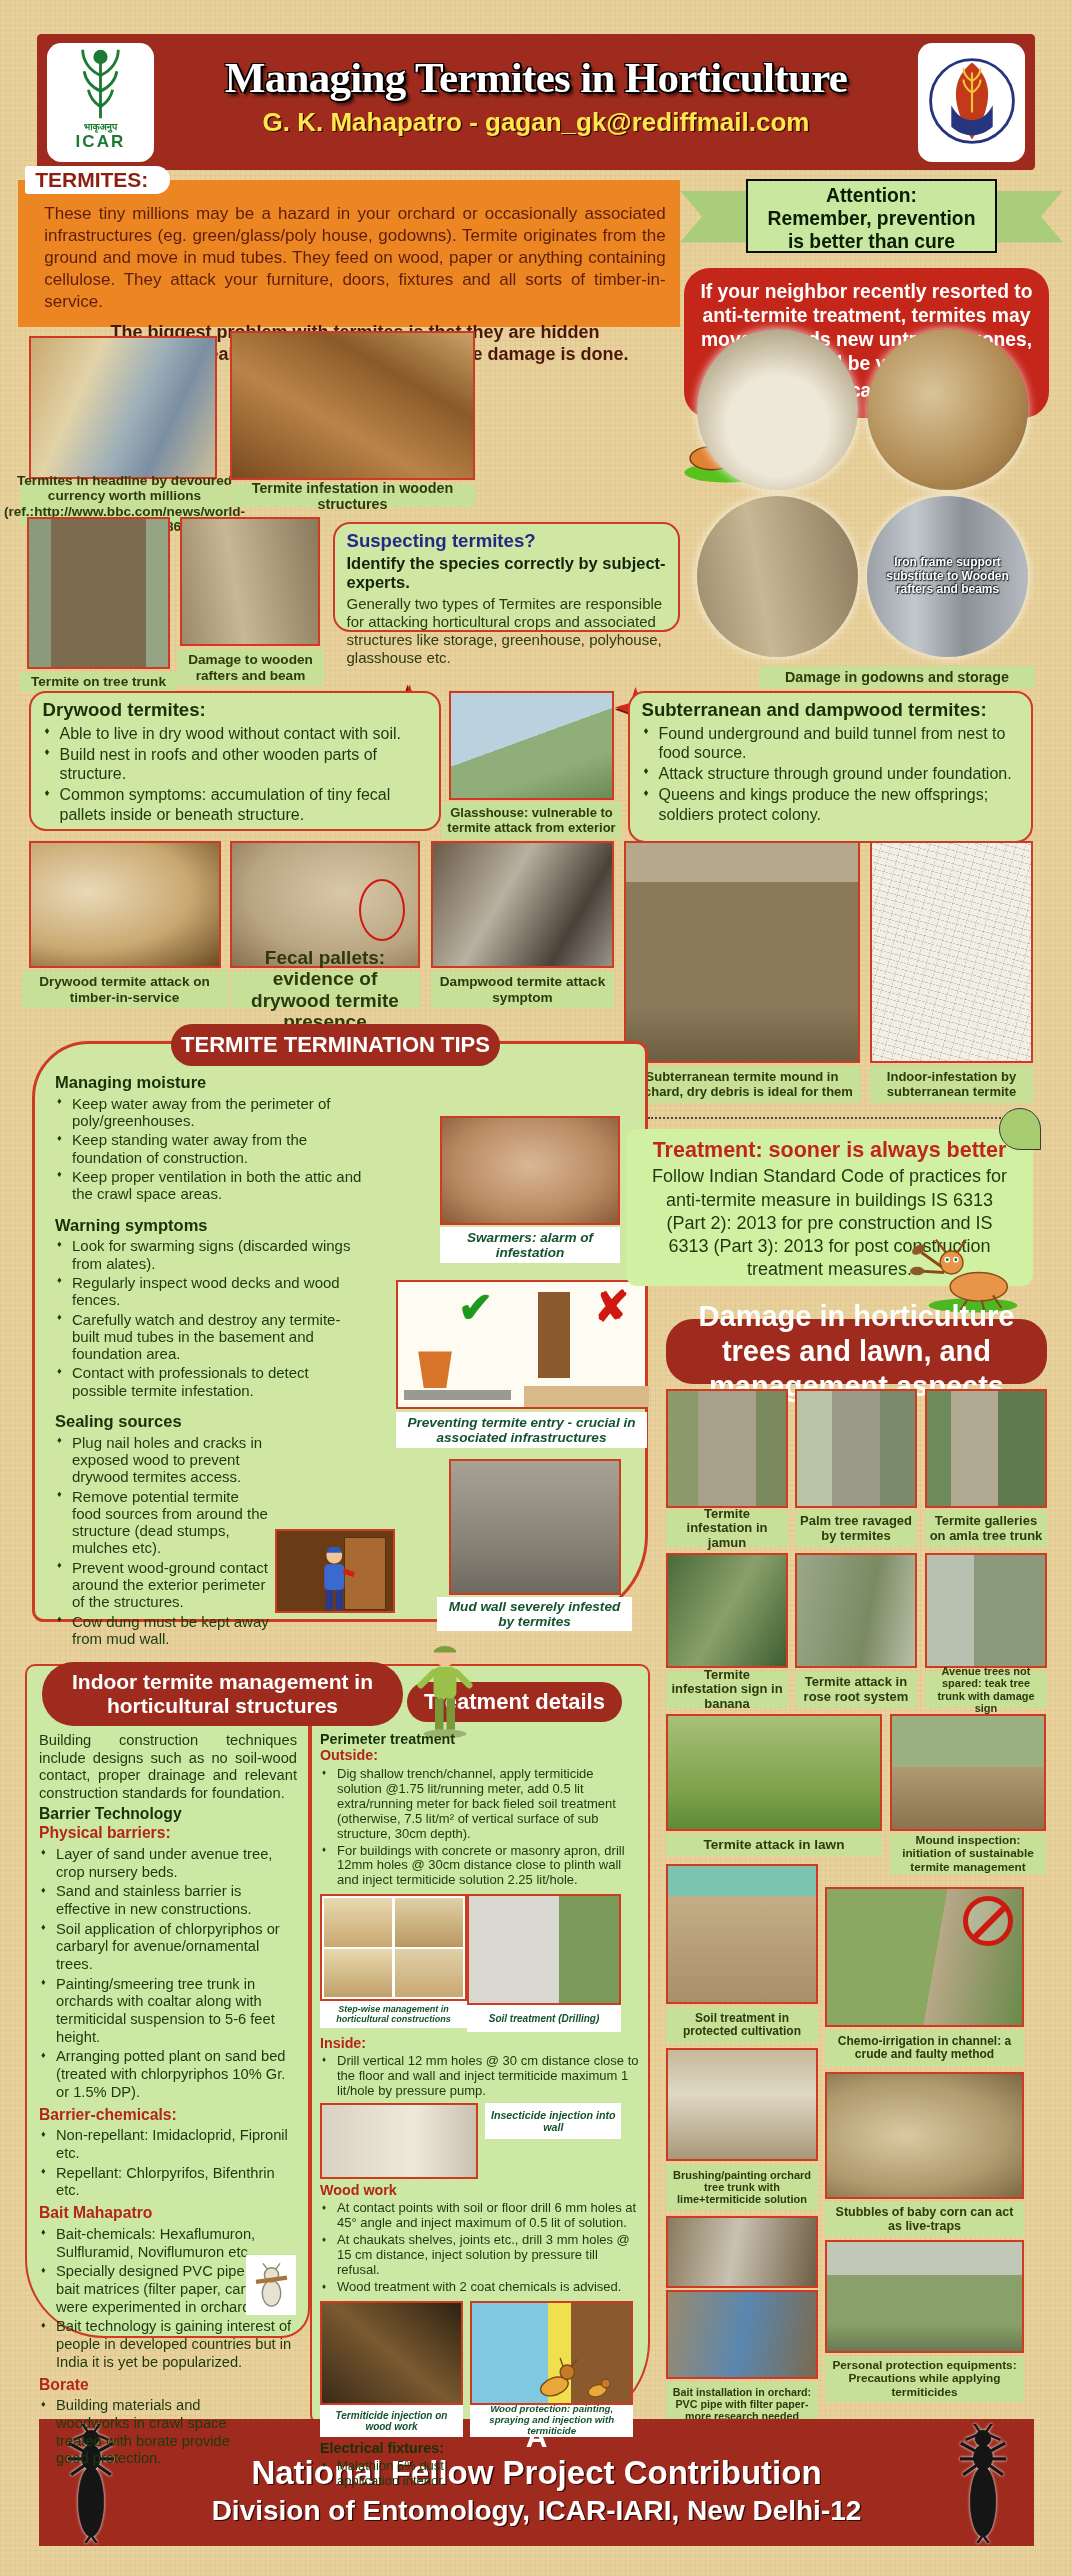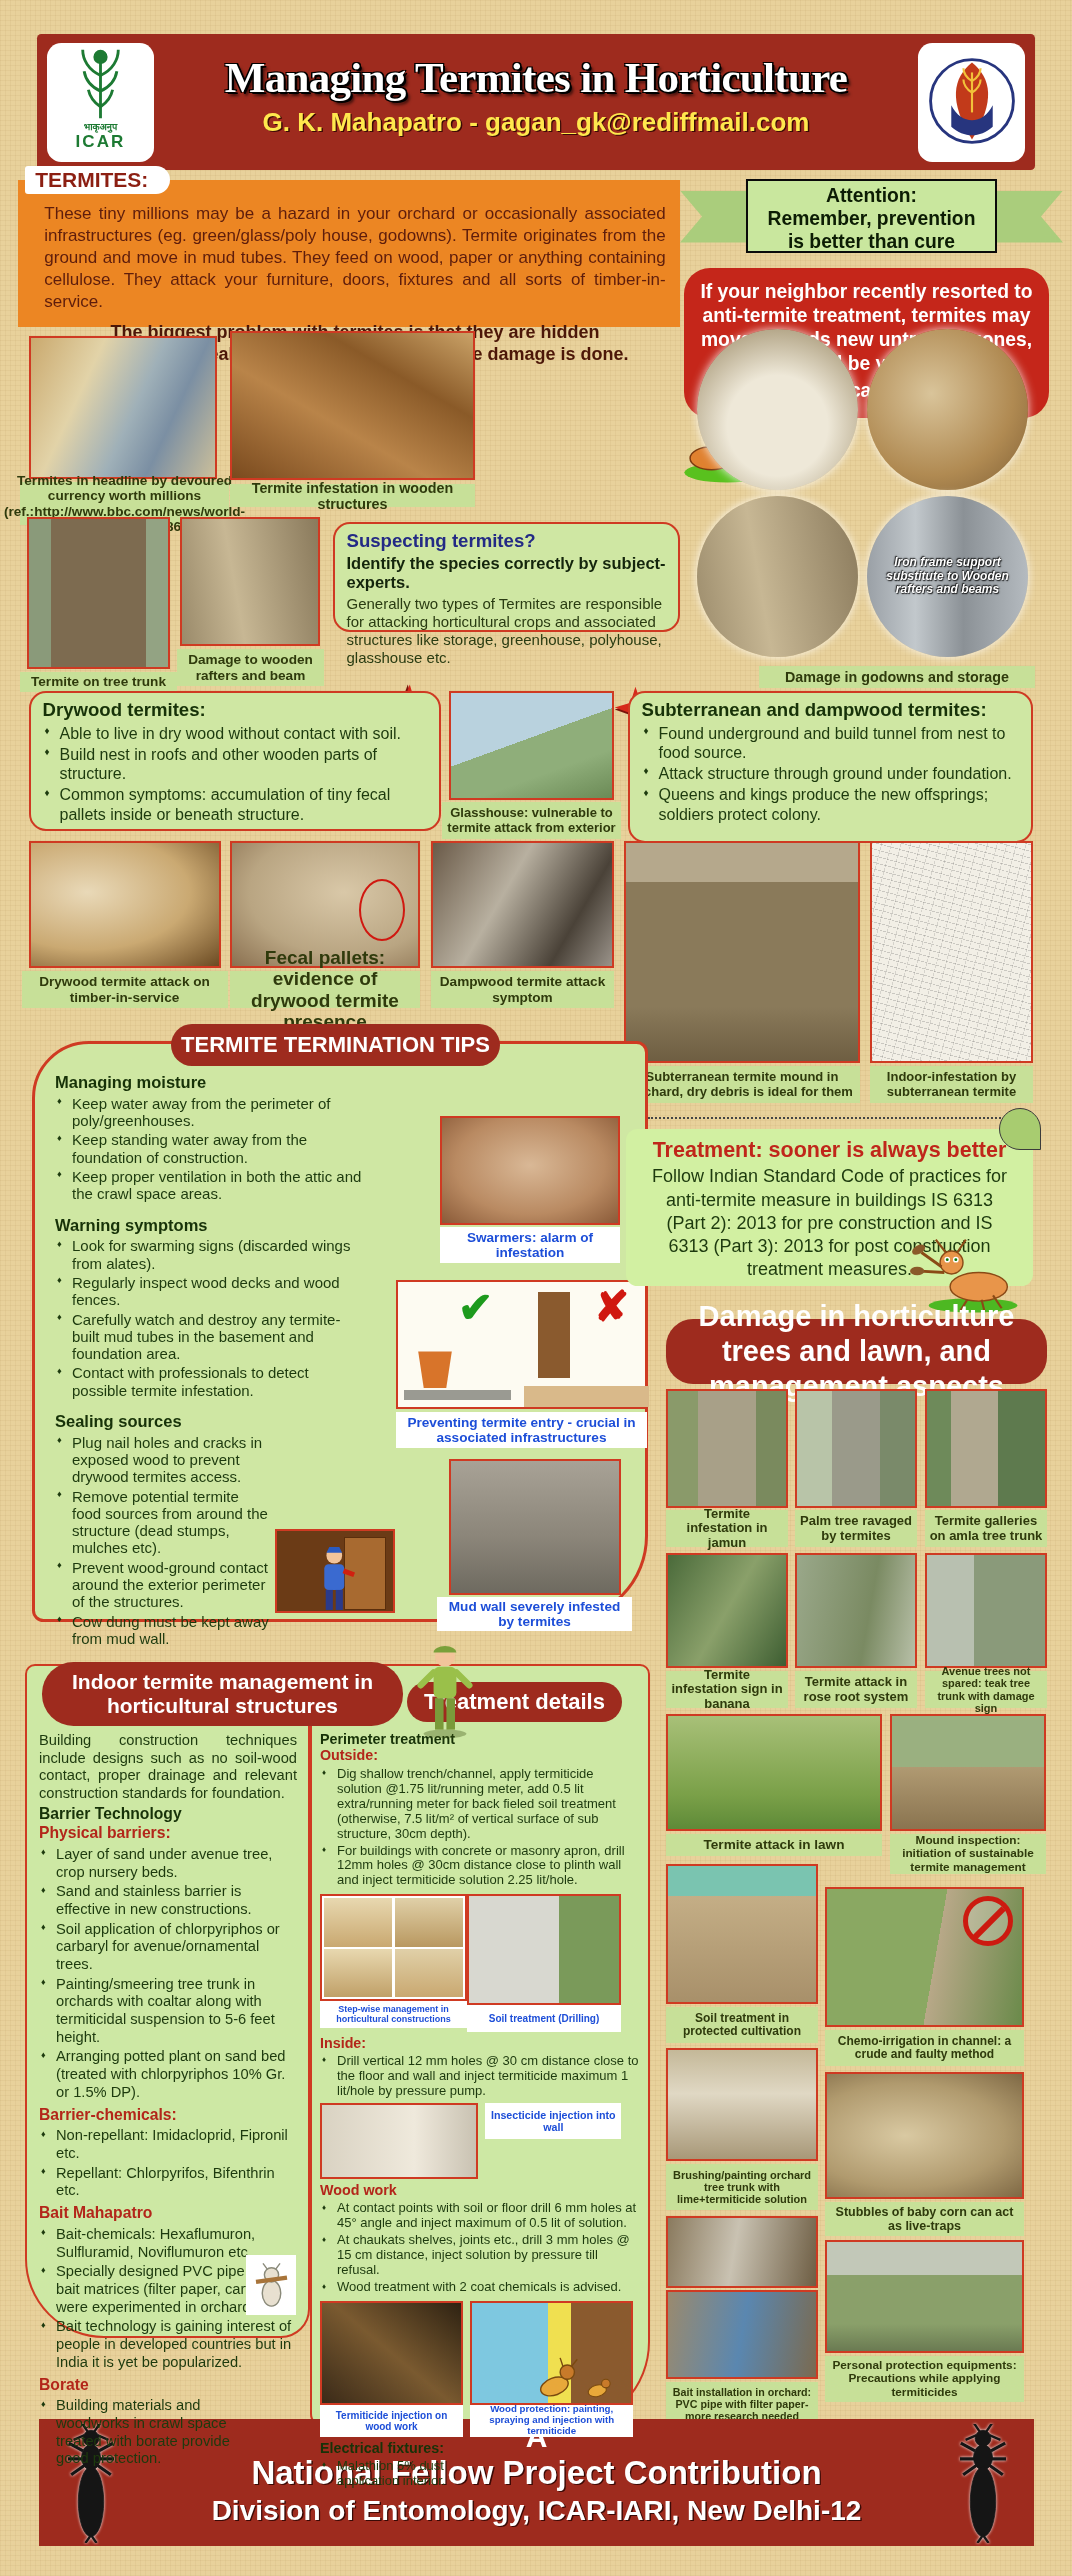--- a/index.html
+++ b/index.html
@@ -5,27 +5,27 @@
   html,body{margin:0;padding:0;background:#e8d19b;}
   .poster{position:relative;width:1073px;height:2576px;background:#e8d19b;
     background-image:repeating-linear-gradient(0deg,rgba(150,110,50,.07) 0 1.4px,transparent 1.4px 5px),
                      repeating-linear-gradient(90deg,rgba(150,110,50,.07) 0 1.4px,transparent 1.4px 5px);
     font-family:"Liberation Sans",sans-serif;overflow:hidden;}
   .abs{position:absolute;box-sizing:border-box;}
   .pill{background:#9e2b1e;color:#fff;font-weight:bold;text-align:center;display:flex;align-items:center;justify-content:center;}
   .gbox{background:#cfe7a3;border:2.9px solid #cf3a22;border-radius:17px;color:#1d3a0e;}
   .photo{border:2.9px solid #cf3a22;}
   .cap{background:#c7e098;color:#2f3a0c;font-weight:bold;text-align:center;line-height:1.12;display:flex;align-items:center;justify-content:center;padding:1.4px 3.6px;}
-  .wcap{background:#ffffff;color:#1d4ed8;font-weight:bold;text-align:center;line-height:1.12;display:flex;align-items:center;justify-content:center;padding:1.4px 3.6px;}
+  .wcap{background:#ffffff;color:#14532d;font-weight:bold;text-align:center;line-height:1.12;display:flex;align-items:center;justify-content:center;padding:1.4px 3.6px;font-style:italic;}
   .bullets{list-style:none;margin:2.9px 0 0 0;padding:0;}
   .bullets li{position:relative;padding-left:17px;margin:2.1px 0;}
   .bullets li::before{content:"♦";position:absolute;left:2.1px;top:1.4px;font-size:.62em;}
   .h-red{color:#b3261a;font-weight:bold;}
   .h-dark{color:#173208;font-weight:bold;}
-  .oval{position:absolute;border-radius:50%;box-shadow:0 0 10px rgba(255,255,255,.85);font-style:italic;}
+  .oval{position:absolute;border-radius:50%;box-shadow:0 0 10px rgba(255,255,255,.85);}
   
   .ph-currency{background:linear-gradient(115deg,#caa96e 0%,#e2d3a8 30%,#9fb0b8 55%,#7b8fa3 72%,#cbbf9b 100%);}
   .ph-wood{background:linear-gradient(30deg,#7a4a1e,#b98449 40%,#8a5a28 70%,#caa267);}
   .ph-wood2{background:linear-gradient(80deg,#9a8a6a,#c7b794 40%,#8a7a5c);}
   .ph-grain{background:radial-gradient(circle at 50% 60%,#eee8d8 0 40%,#b8ab8e 75%,#8a7a5e);}
   .ph-sacks{background:radial-gradient(circle at 40% 40%,#d9c49a,#b08a52 60%,#7e5e34);}
   .ph-iron{background:linear-gradient(90deg,#9aa0a6,#c2c8cc 30%,#8b9196 60%,#b5bbc0);}
   .ph-tree{background:linear-gradient(90deg,#8a9a7a 0 16%,#7d6b50 16% 84%,#93a383 84%);}
   .ph-glass{background:linear-gradient(160deg,#b9d2de 0 45%,#8fae7a 45% 70%,#6b8a56);}
   .ph-termites2{background:radial-gradient(ellipse at 30% 40%,#e9d9b8,#caa972 55%,#6b4a22);}

